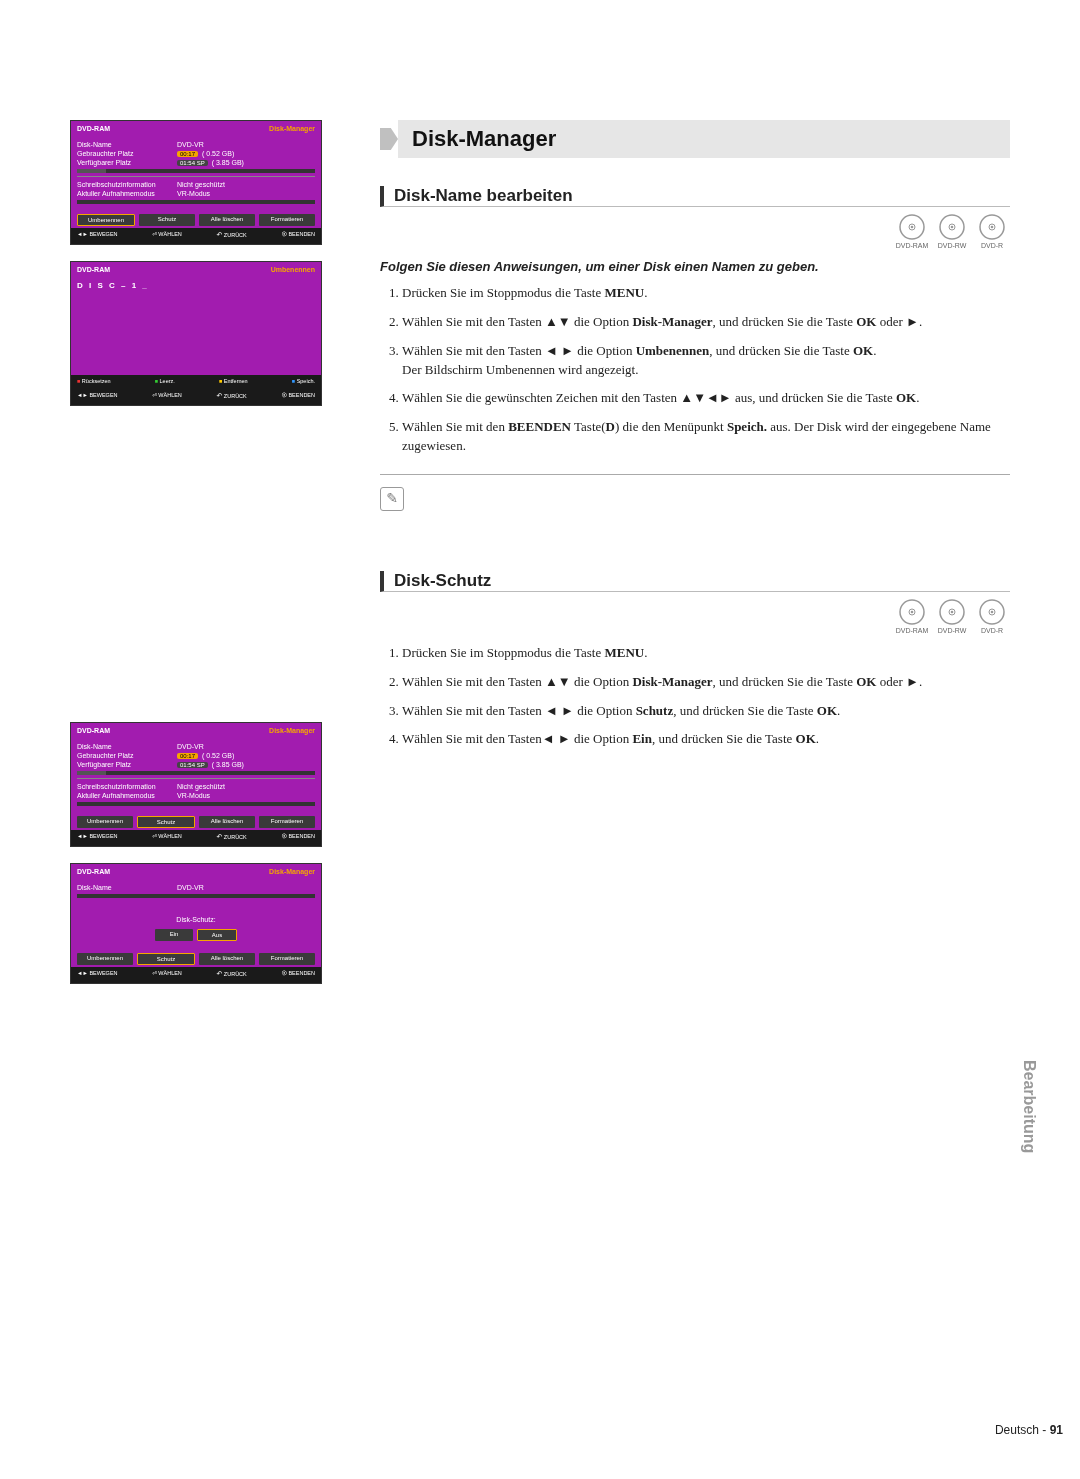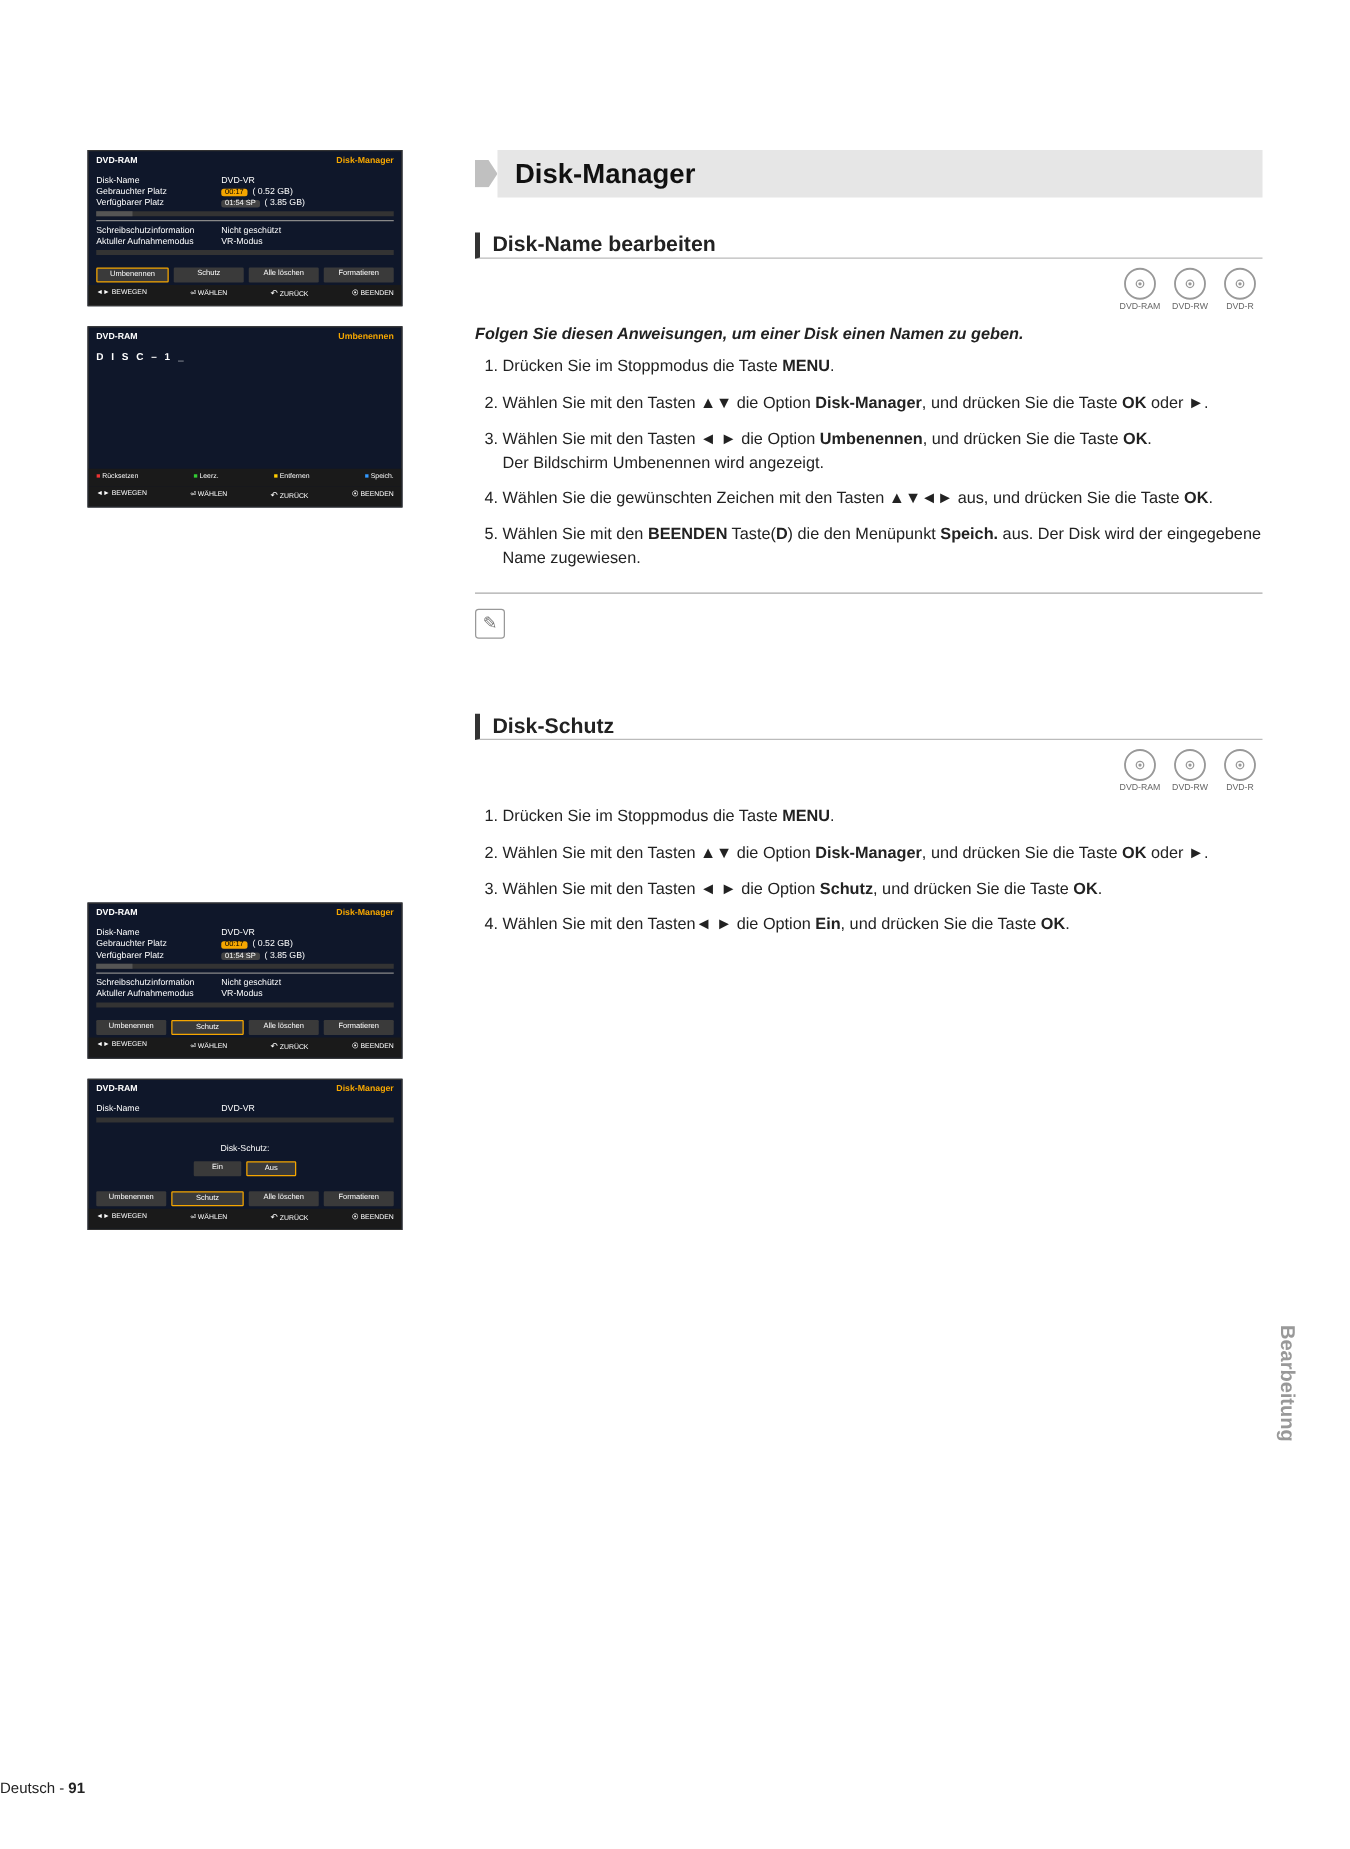--- a/index.html
+++ b/index.html
@@ -73,20 +73,21 @@
 
   .intro {
     font-style: italic;
     font-weight: bold;
     margin: 0 0 10px 0;
   }
 
   ol {
     margin: 0 0 10px 0;
     padding-left: 22px;
+    font-family: Liberation Serif, serif;
   }
   ol li {
     margin-bottom: 10px;
     line-height: 1.45;
   }
   ol li b { font-weight: bold; }
 
   hr.rule {
     border: none;
     border-top: 1px solid #aaa;
@@ -108,21 +109,21 @@
     color: #777;
   }
   .note ul {
     margin: 0;
     padding-left: 18px;
   }
   .note li { margin-bottom: 8px; line-height: 1.45; list-style-type: square; }
 
   
   .osd {
-    background: #0f172a;
+    background: #a21caf;
     color: #fff;
     font-size: 7px;
     width: 250px;
     margin-bottom: 16px;
     border: 1px solid #333;
   }
   .osd-header {
     display: flex;
     justify-content: space-between;
     padding: 4px 6px;
@@ -219,22 +220,22 @@
     writing-mode: vertical-rl;
     font-weight: bold;
     font-size: 16px;
     color: #999;
   }
 
   .footer {
     position: absolute;
     bottom: 42px;
     left: 0;
-    right: 0;
-    text-align: left;
+    right: 17px;
+    text-align: right;
     font-size: 12px;
   }
   .footer b { font-weight: bold; }
 </style>
 </head>
 <body>
 
 <div class="page">
 
   <div class="left-col">

